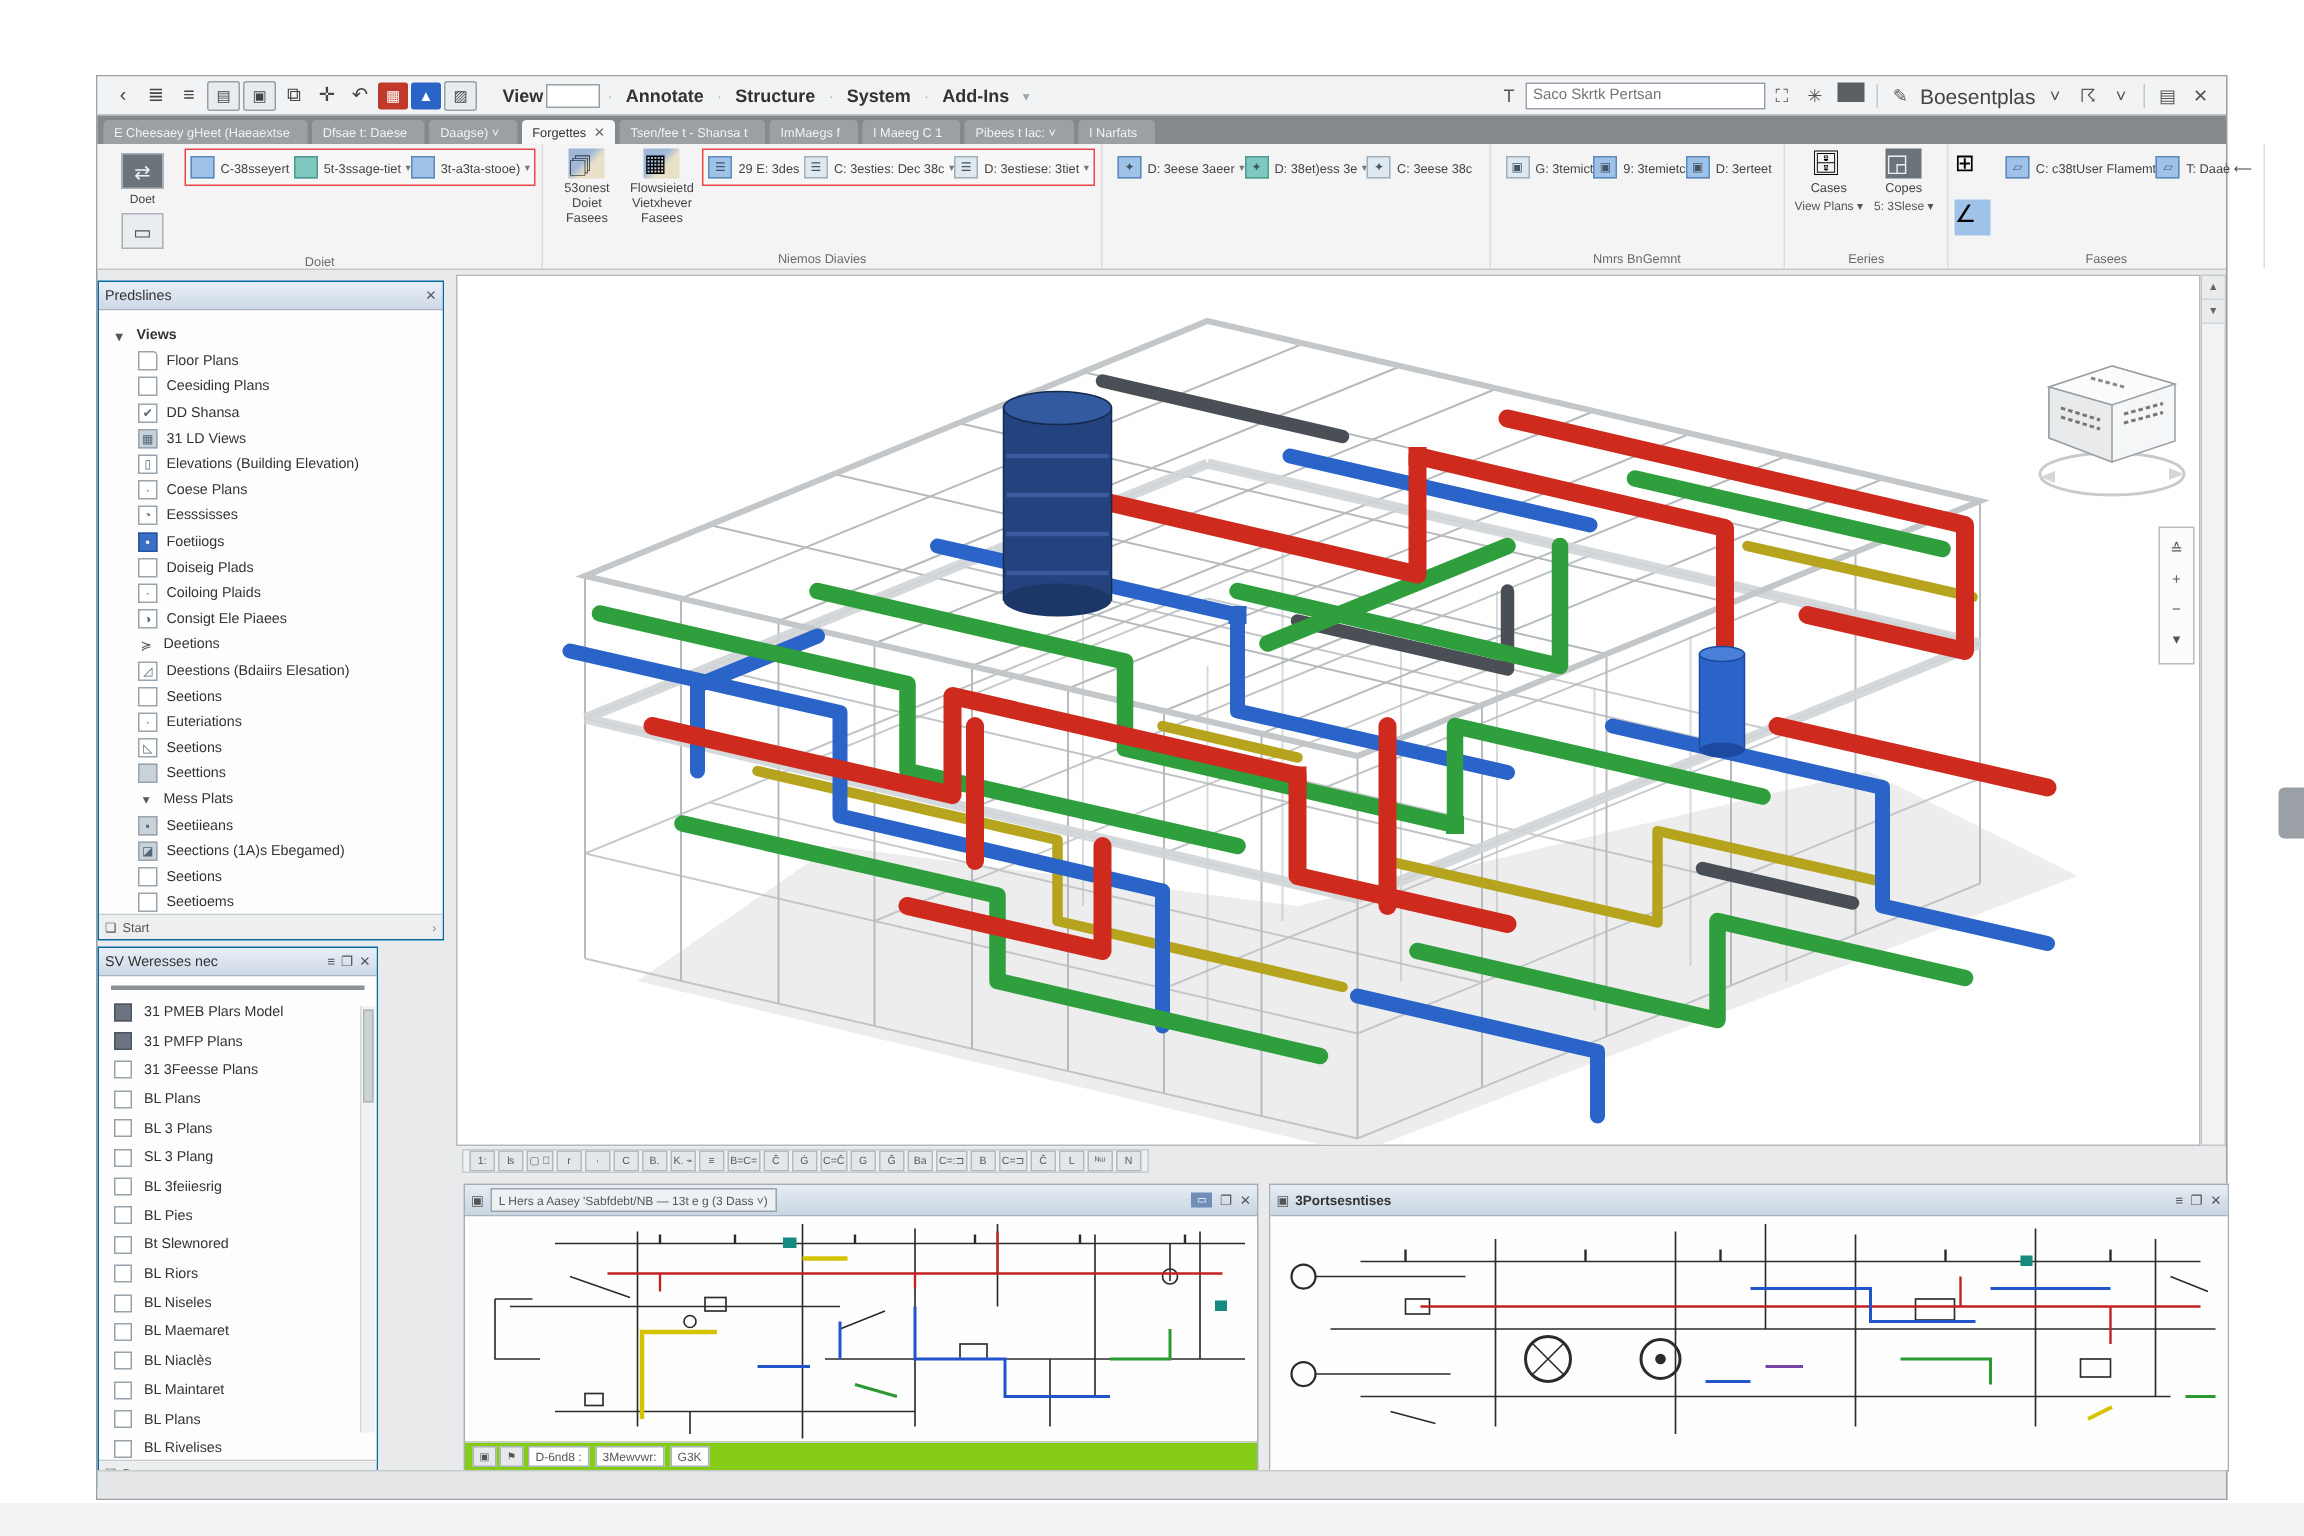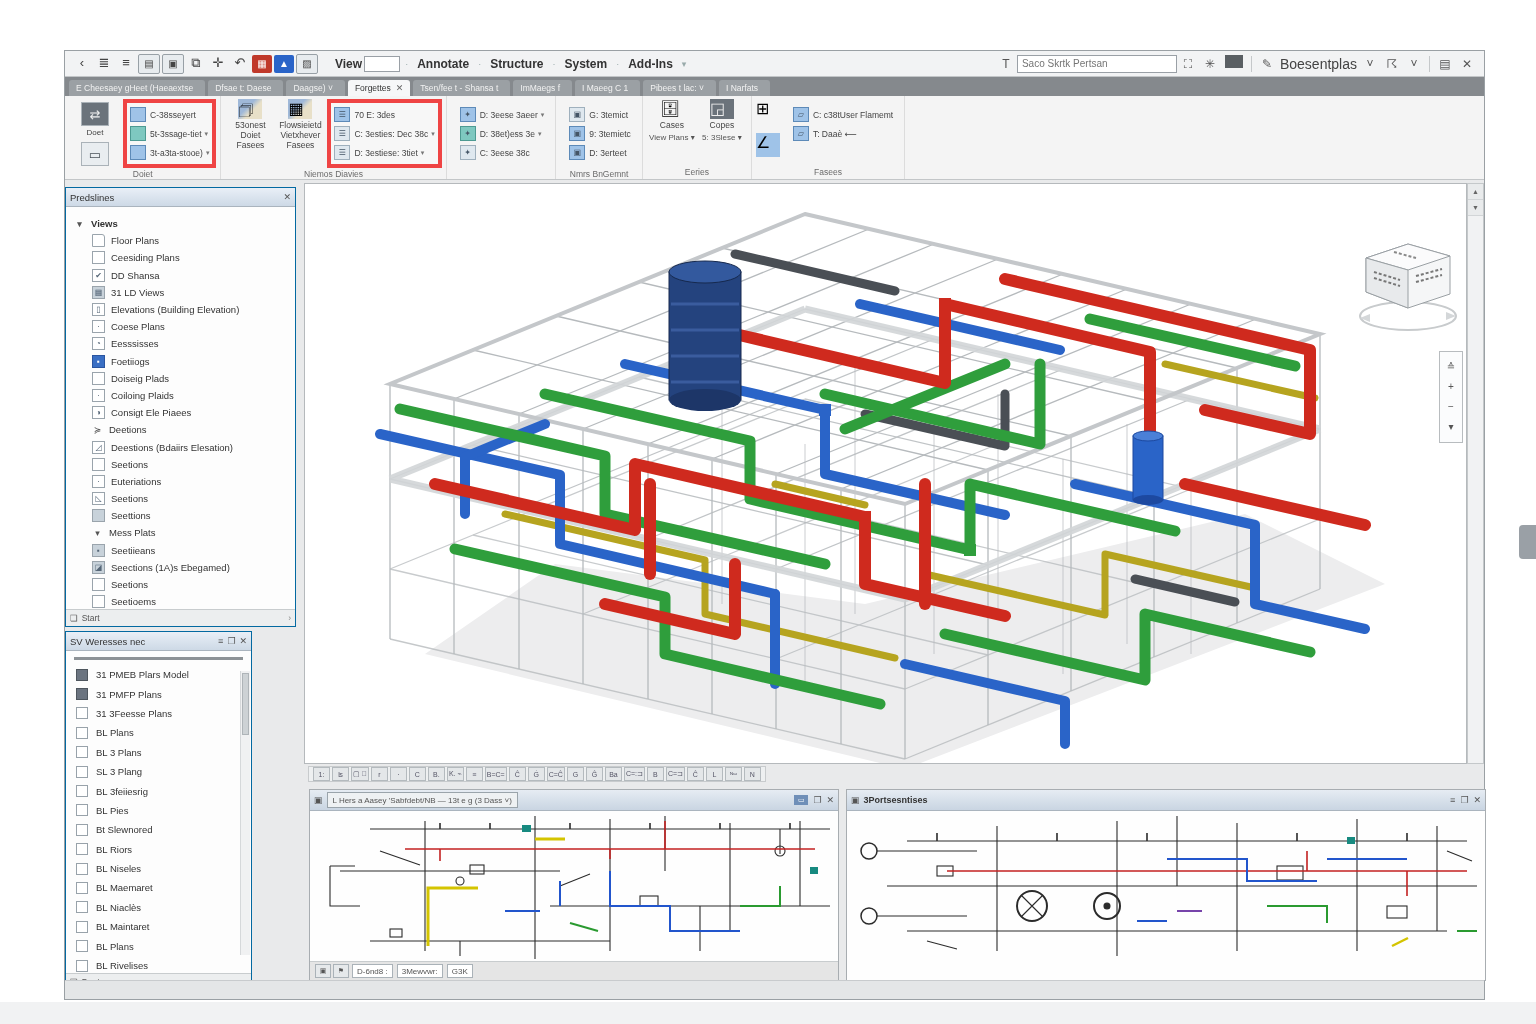--- a/index.html
+++ b/index.html
@@ -39,21 +39,21 @@
     border-bottom:1px solid #c3c6c8;display:flex;box-sizing:border-box;}
   .rgroup{height:100%;border-right:1px solid #dcdcdc;display:flex;flex-direction:column;padding:3px 4px 0 4px;box-sizing:border-box;}
   .rgroup-body{flex:1;display:flex;align-items:flex-start;}
   .rgroup-label{height:13px;line-height:13px;text-align:center;font-size:8.5px;color:#6a6a6a;}
   .bigbtn{display:flex;flex-direction:column;align-items:center;justify-content:flex-start;
     width:52px;padding-top:3px;font-size:8px;color:#444;text-align:center;}
   .bigbtn .bicon{width:26px;height:22px;border:1px solid #aab2b8;background:#e9edf0;
     display:flex;align-items:center;justify-content:center;font-size:13px;color:#4a5258;margin-bottom:2px;}
   .bicon.dark{background:#6b737b;color:#eee;}
   .bicon.pic{background:linear-gradient(135deg,#9fb8d8 40%,#e8e0c8 60%);}
-  .rows{display:flex;flex-direction:column;justify-content:center;border:4px solid #ef4444;
+  .rows{display:flex;flex-direction:row;justify-content:center;border:1px solid #ef4444;
     padding:2px 3px;margin-left:2px;background:#f7f7f7;}
   .rows.noborder{border-color:transparent;background:transparent;}
   .rrow{display:flex;align-items:center;height:19px;font-size:8.5px;color:#444;white-space:nowrap;}
   .rrow .ric{width:14px;height:13px;border:1px solid #9fb0bd;background:#dfe8ef;margin-right:4px;
     display:inline-flex;align-items:center;justify-content:center;font-size:8px;color:#456;}
   .ric.b{background:#9fc3e8;border-color:#5d8ab8;}
   .ric.t{background:#7ec8c0;border-color:#4d9a92;}
   .rrow .caret{margin-left:3px;color:#777;font-size:7px;}
   .stackbtn{display:flex;flex-direction:column;align-items:center;width:46px;margin:0 2px;}
   .stackbtn .bicon{width:24px;height:20px;}
@@ -103,21 +103,21 @@
   .bpanel{position:absolute;background:#fff;border:1px solid #a8adb1;box-sizing:border-box;display:flex;flex-direction:column;}
   .bphead{height:20px;background:linear-gradient(#e6ecf3,#c9d5e2);border-bottom:1px solid #aab4be;
     display:flex;align-items:center;padding:0 4px;font-size:9px;color:#333;}
   .bphead .tabbox{height:14px;border:1px solid #9aa4ab;background:#eef1f3;display:flex;align-items:center;
     padding:0 5px;font-size:8px;color:#555;margin-left:4px;white-space:nowrap;max-width:270px;overflow:hidden;}
   .bphead .sp{flex:1;}
   .bphead .wic{font-size:9px;color:#555;margin-left:5px;}
   .bphead .wic.blue{color:#fff;background:#6f8fb8;width:14px;height:10px;display:inline-flex;
     align-items:center;justify-content:center;font-size:7px;}
   .bpbody{flex:1;background:#fefefe;overflow:hidden;}
-  .bpfoot{height:18px;background:#e5e5e5;border-top:1px solid #c8ccce;display:flex;align-items:center;
+  .bpfoot{height:18px;background:#84cc16;border-top:1px solid #c8ccce;display:flex;align-items:center;
     font-size:8px;color:#555;padding:0 4px;white-space:nowrap;}
   .bpfoot .box{border:1px solid #aab2b8;background:#fff;height:12px;display:inline-flex;align-items:center;
     padding:0 4px;margin:0 2px;}
   .bpfoot .mini{width:14px;height:12px;border:1px solid #aab2b8;background:#e6e9eb;display:inline-flex;
     align-items:center;justify-content:center;font-size:7px;margin:0 1px;}
   .bpfoot .track{width:46px;height:2px;background:#9aa2a8;margin:0 6px;}
   .statusstrip{position:absolute;left:0;bottom:0;width:100%;height:18px;background:#e4e6e7;border-top:1px solid #c8cbcd;}
   .edge-tab{position:absolute;left:1519px;top:525px;width:17px;height:34px;background:#9aa0a6;border-radius:4px 0 0 4px;}
   .page-bottom{position:absolute;left:0;top:1002px;width:1536px;height:22px;background:#f1f2f3;}
 </style>
@@ -248,21 +248,21 @@
           <span class="slab">53onest Doiet Fasees</span>
         </div>
         <div class="stackbtn">
           <span class="bicon pic">▦</span>
           <span class="slab">Flowsieietd Vietxhever Fasees</span>
         </div>
         <div class="rows">
 
             <div class="rrow">
               <span class="ric b">☰</span>
-              <span>70 E: 3des</span>
+              <span>29 E: 3des</span>
               <span class="caret"></span>
             </div>
 
             <div class="rrow">
               <span class="ric">☰</span>
               <span>C: 3esties: Dec 38c</span>
               <span class="caret">▾</span>
             </div>
 
             <div class="rrow">

